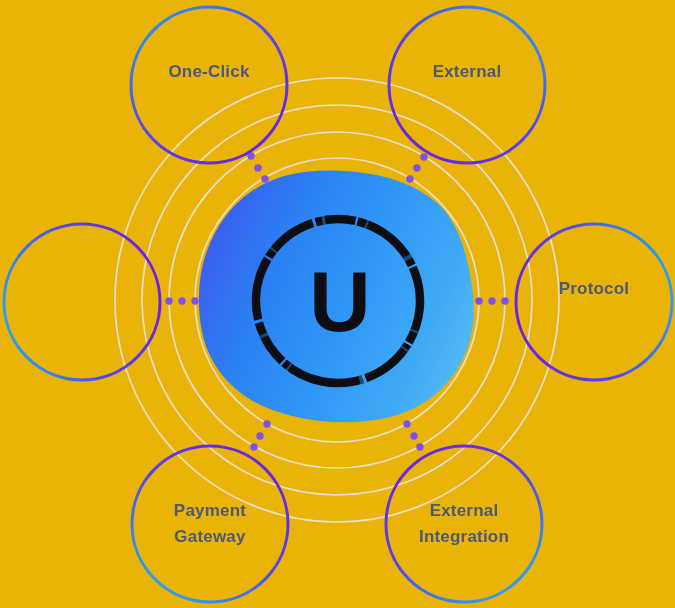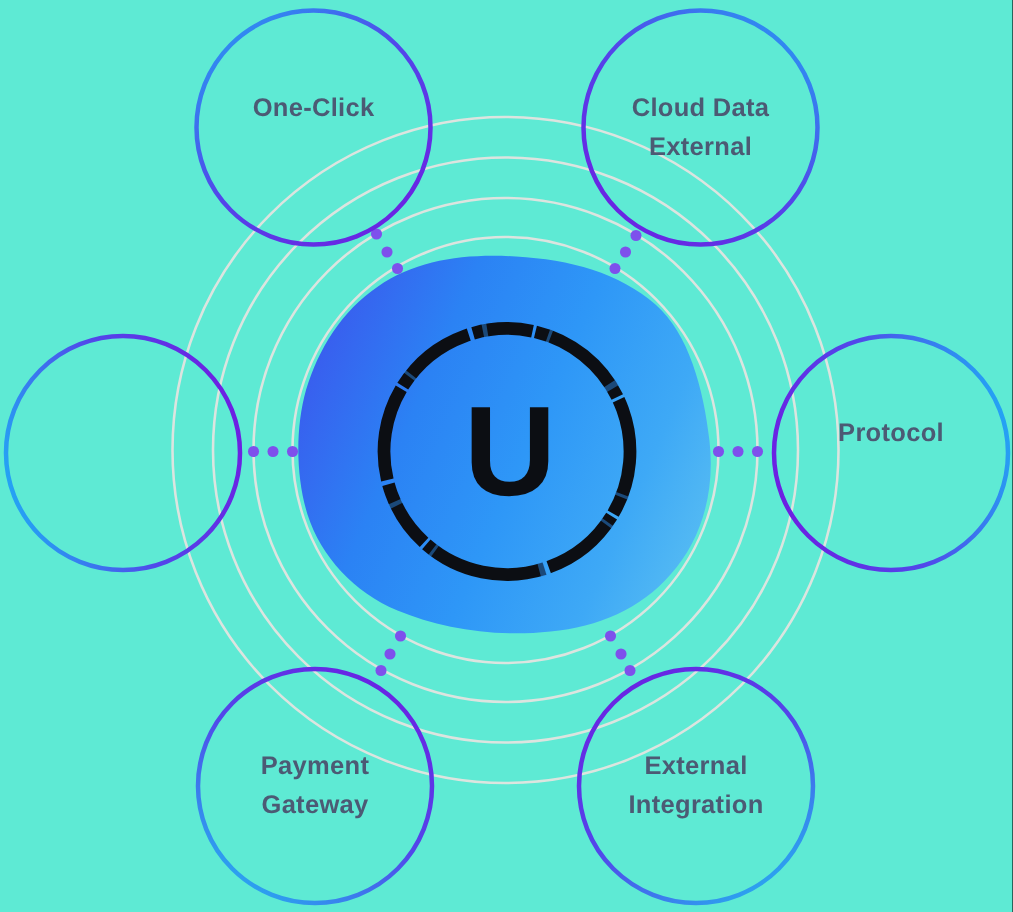--- a/index.html
+++ b/index.html
@@ -1,20 +1,20 @@
 <!DOCTYPE html>
 <html><head>
 <meta charset="utf-8">
 <style>
   html, body { margin: 0; padding: 0; background: #000; }
   .stage {
     position: relative;
     width: 675px;
     height: 608px;
-    background: #5eead4;
+    background: #eab308;
     overflow: hidden;
     font-family: "Liberation Sans", sans-serif;
   }
   .stage svg { position: absolute; left: 0; top: 0; }
   .node-label {
     position: absolute;
     width: 160px;
     text-align: center;
     font-weight: 700;
     font-size: 17px;
@@ -149,21 +149,20 @@
       <circle cx="594" cy="302" r="78" stroke="url(#g-r)"></circle>
       <circle cx="210" cy="524" r="78" stroke="url(#g-bl)"></circle>
       <circle cx="464" cy="524" r="78" stroke="url(#g-br)"></circle>
     </g>
   </svg>
 
   <div class="node-label label-tl">
     <span>One-Click</span>
   </div>
   <div class="node-label label-tr">
-    <span>Cloud Data</span>
     <span>External</span>
   </div>
   <div class="node-label label-r">
     <span>Protocol</span>
   </div>
   <div class="node-label label-bl">
     <span>Payment</span>
     <span>Gateway</span>
   </div>
   <div class="node-label label-br">

